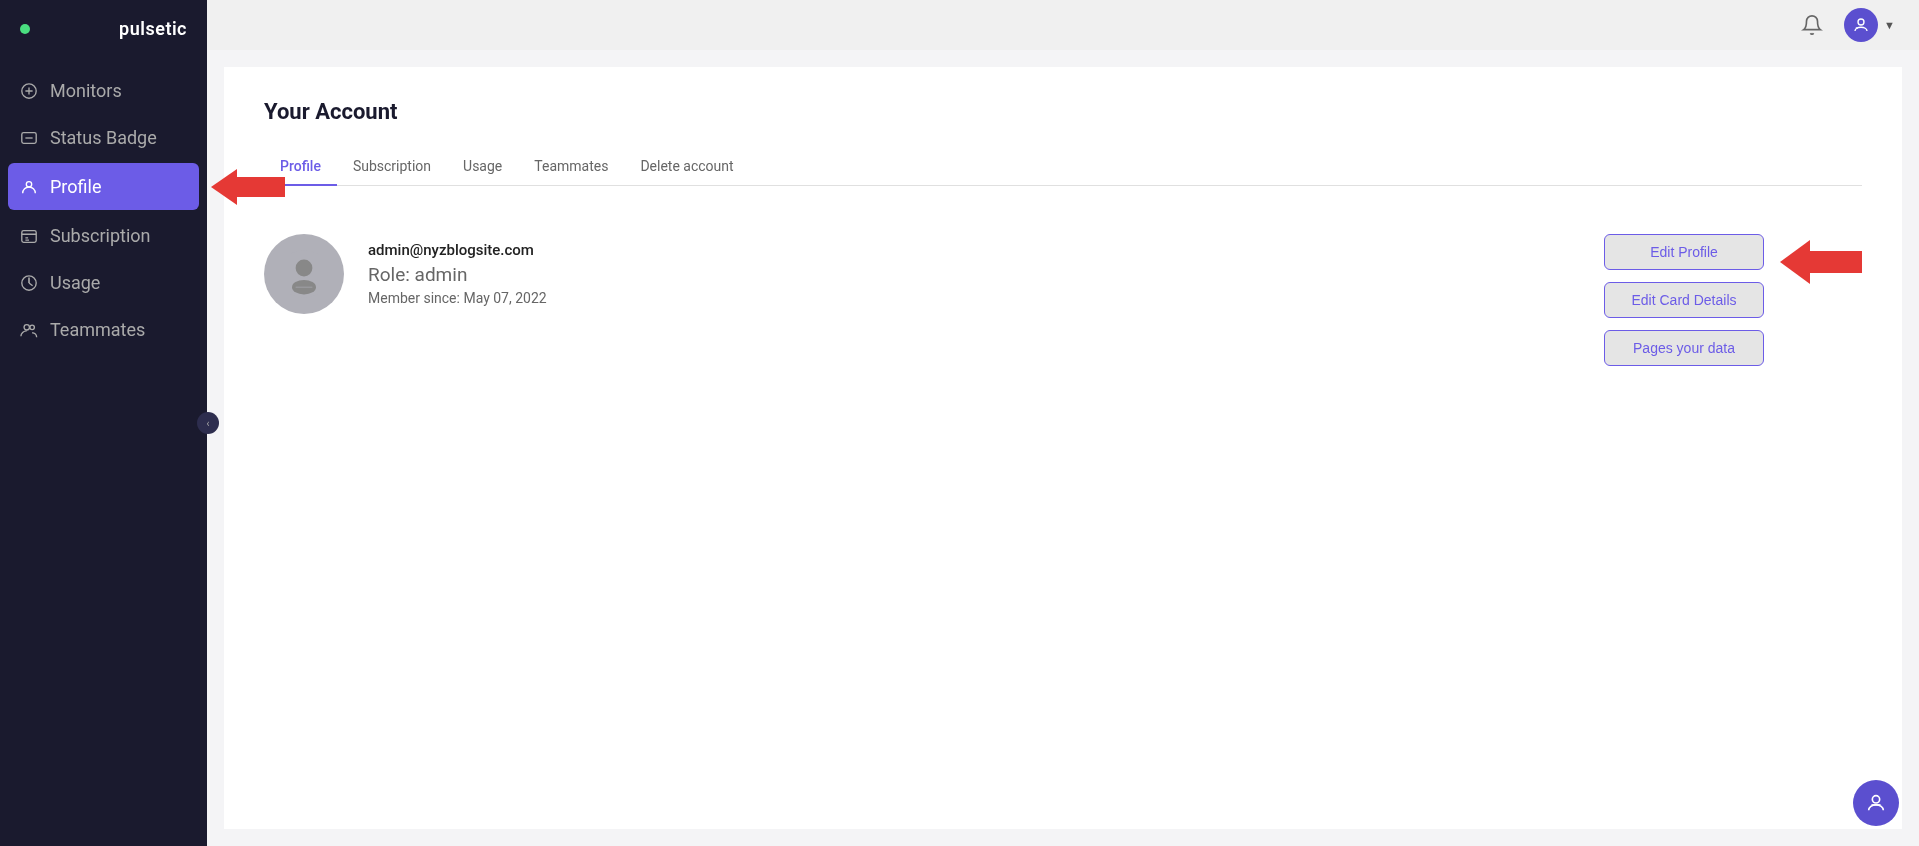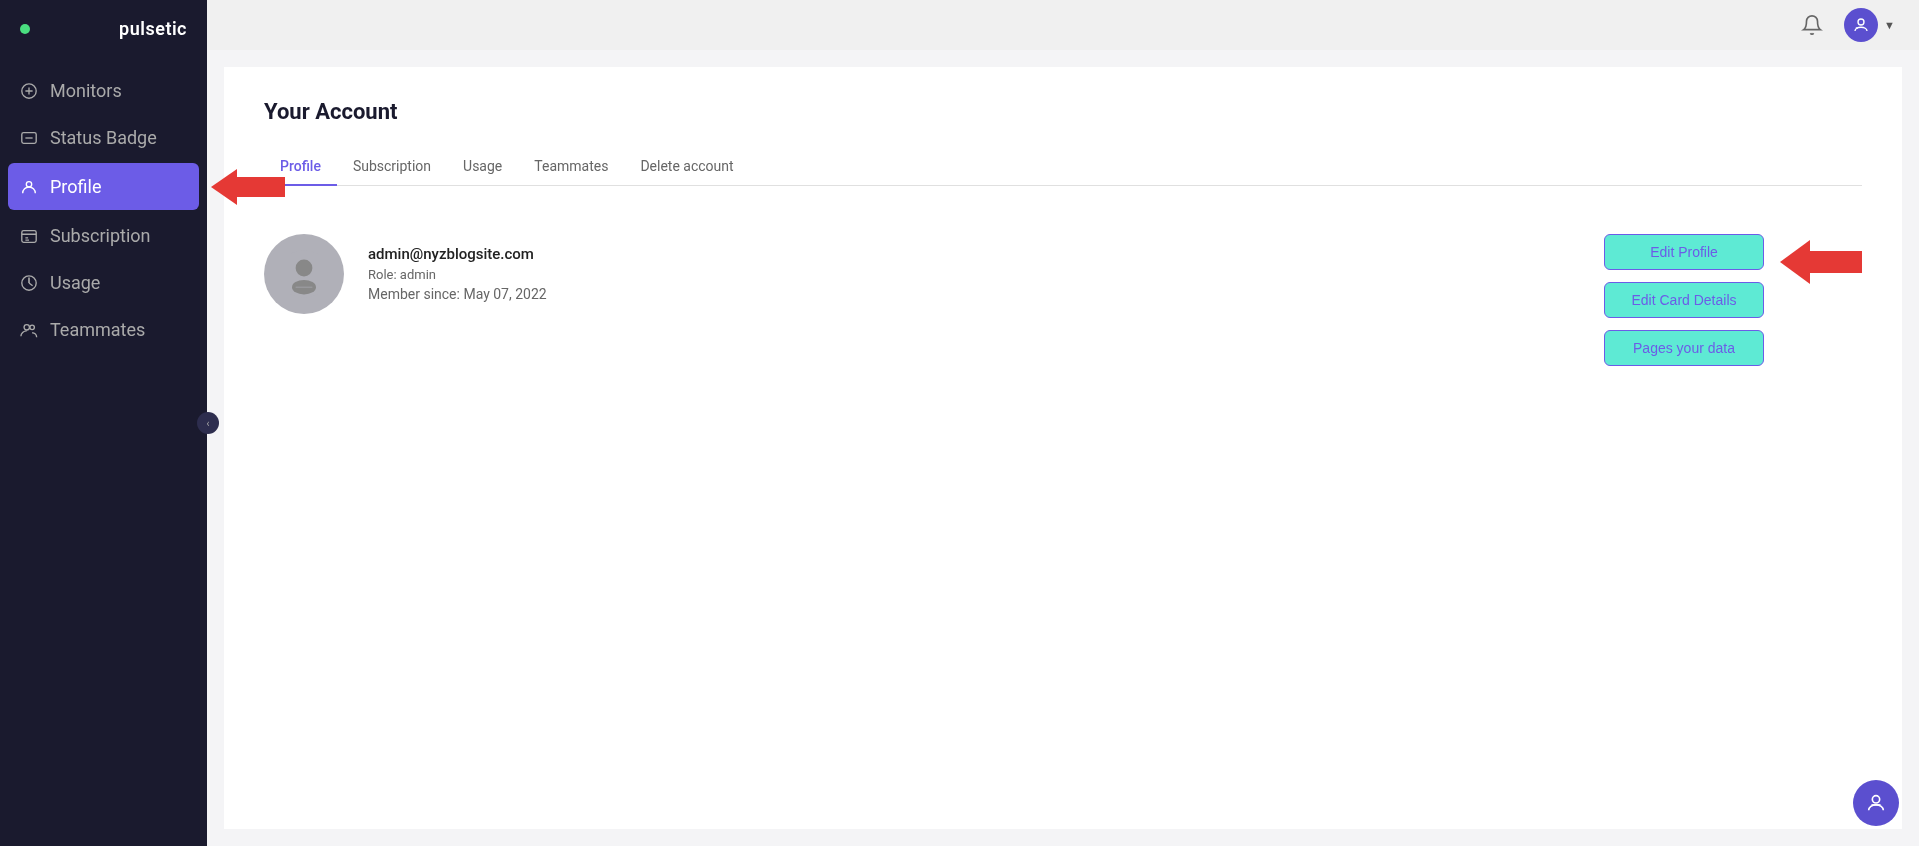--- a/index.html
+++ b/index.html
@@ -202,35 +202,35 @@
       display: flex;
       align-items: center;
       justify-content: center;
       overflow: hidden;
       position: relative;
     }
     .avatar-inner svg { width: 48px; height: 48px; }
 
     .profile-info { display: flex; flex-direction: column; gap: 4px; }
     .profile-email { font-size: 15px; color: #222; font-weight: 500; }
-    .profile-role { font-size: 13px; color: #666; }
+    .profile-role { font-size: 19px; color: #666; }
     .profile-member { font-size: 14px; color: #666; }
 
     
     .btn-group {
       display: flex;
       flex-direction: column;
       gap: 12px;
       align-items: flex-end;
     }
     .btn-outline {
       padding: 9px 22px;
       border: 1.5px solid #6c5ce7;
       color: #6c5ce7;
-      background: #5eead4;
+      background: #e5e5e5;
       border-radius: 6px;
       font-size: 14px;
       cursor: pointer;
       min-width: 160px;
       text-align: center;
       font-weight: 400;
     }
 
     
     .bottom-avatar {

